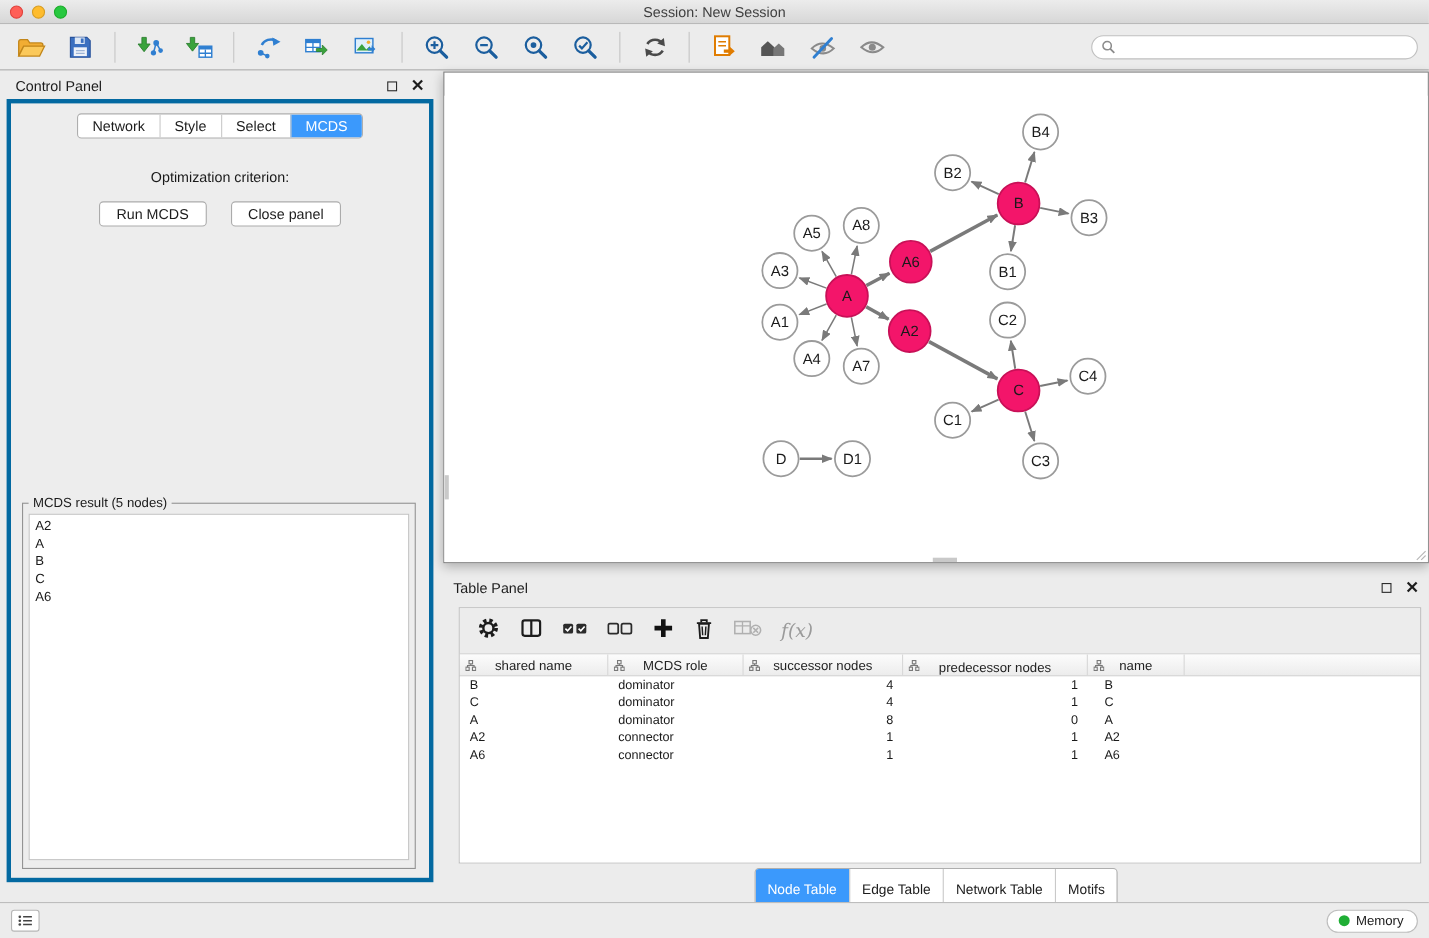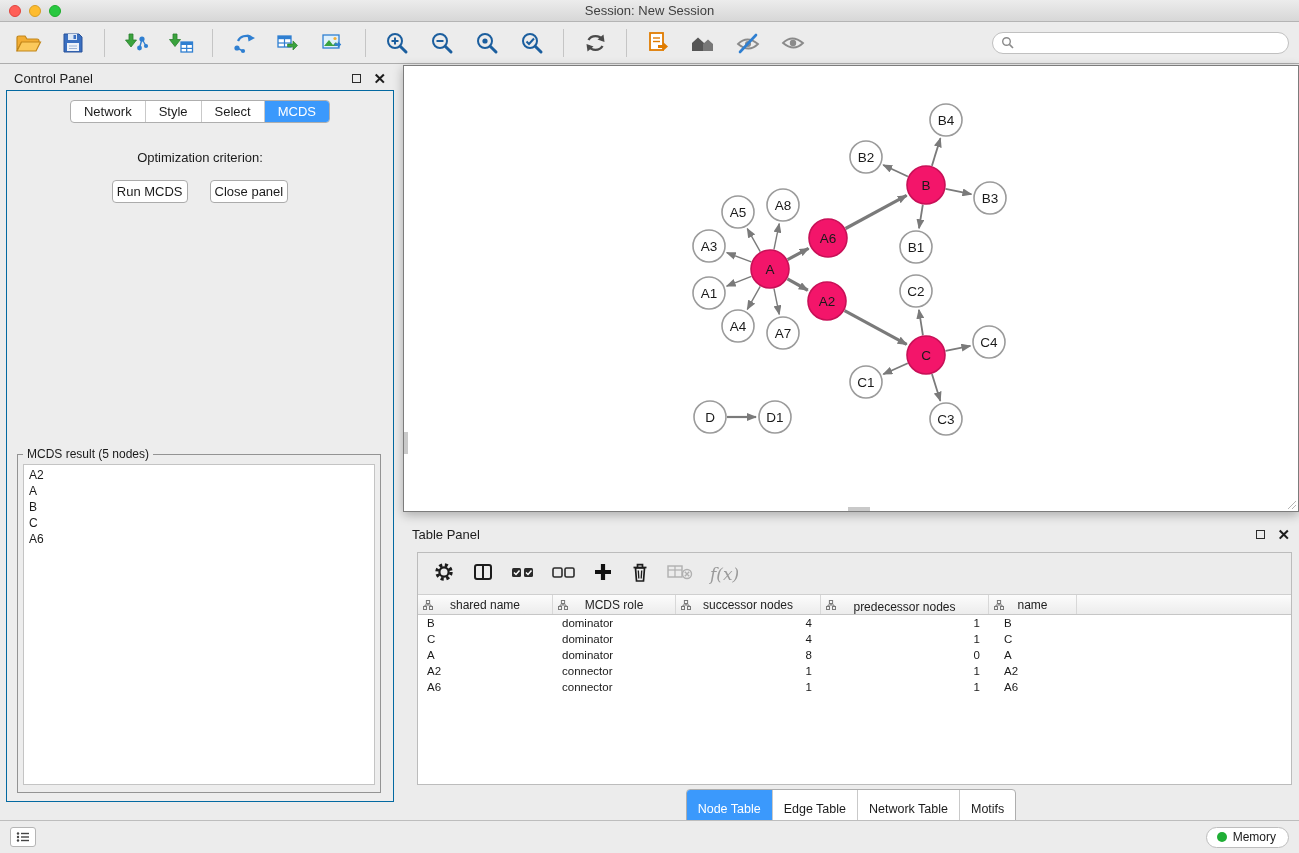--- a/index.html
+++ b/index.html
@@ -29,40 +29,40 @@
 
   
   .panel-header { height:24px; display:flex; align-items:center; padding:0 9px; font-size:13px; color:#1c1c1c; }
   .panel-ctrls { margin-left:auto; display:flex; align-items:center; gap:12px; }
   .float-box { width:9px; height:9px; border:1.5px solid #2b2b2b; display:inline-block; }
   .close-x { font-size:15px; font-weight:bold; color:#1c1c1c; line-height:1; }
 
   
   .cpanel { position:absolute; left:5px; top:66px; width:390px; height:740px; }
   .cpanel-body { position:absolute; left:1px; right:1px; top:24px; bottom:4px;
-    background:#ededed; border:1px solid #0369a1; }
+    background:#ededed; border:4px solid #0369a1; }
   .seg { display:inline-flex; border:1px solid #aeaeae; border-radius:4px; overflow:hidden; background:#fff; }
   .seg > div { padding:3px 13px; font-size:13px; border-left:1px solid #c9c9c9; color:#1c1c1c; white-space:nowrap; }
   .seg > div:first-child { border-left:none; }
   .seg > div.active { background:#3b99fc; color:#fff; }
   .cp-tabs-row { text-align:center; margin-top:9px; }
   .opt-label { text-align:center; margin-top:27px; font-size:13px; }
   .dropdown-row { display:flex; justify-content:center; margin-top:9px; }
   .dropdown { width:306px; height:22px; background:#fff; border:1px solid #ababab;
     border-radius:4px; display:flex; align-items:center; font-size:12.5px; position:relative; }
   .dropdown .dval { flex:1; padding:0 6px; white-space:nowrap; overflow:hidden; }
   .dd-stepper { width:19px; height:22px; margin-right:-1px; border-radius:0 4px 4px 0;
     background:linear-gradient(#6eb1f9,#2079e8); display:flex; flex-direction:column;
     align-items:center; justify-content:center; gap:2px; }
   .dd-stepper i { width:0; height:0; border-left:4px solid transparent; border-right:4px solid transparent; display:block; }
   .dd-up { border-bottom:4px solid #fff; }
   .dd-down { border-top:4px solid #fff; }
   .btn-row { display:flex; justify-content:center; gap:22px; margin-top:15px; }
   .pushbtn { background:#fff; border:1px solid #ababab; border-radius:4px;
-    padding:3px 4px; font-size:13px; color:#1c1c1c; }
+    padding:3px 15px; font-size:13px; color:#1c1c1c; }
   .result-box { position:absolute; left:10px; right:12px; top:363px; bottom:8px; border:1px solid #939393; }
   .result-title { position:absolute; top:-8px; left:5px; background:#ededed; padding:0 4px; font-size:12px; }
   .result-list { position:absolute; left:5px; right:5px; top:9px; bottom:7px; background:#fff;
     border:1px solid #c4c4c4; padding:2px 5px; font-size:12px; line-height:16px; overflow:auto; }
 
   
   .netwin { position:absolute; left:403px; top:65px; width:896px; height:447px;
     background:#fff; border:1px solid #7c7c7c; box-shadow:0 3px 10px rgba(0,0,0,.28); }
   .net-titlebar { height:21px; background:linear-gradient(#ececec,#d3d3d3);
     border-bottom:1px solid #9d9d9d; text-align:center; font-size:13px; line-height:21px; color:#333; position:relative; }

